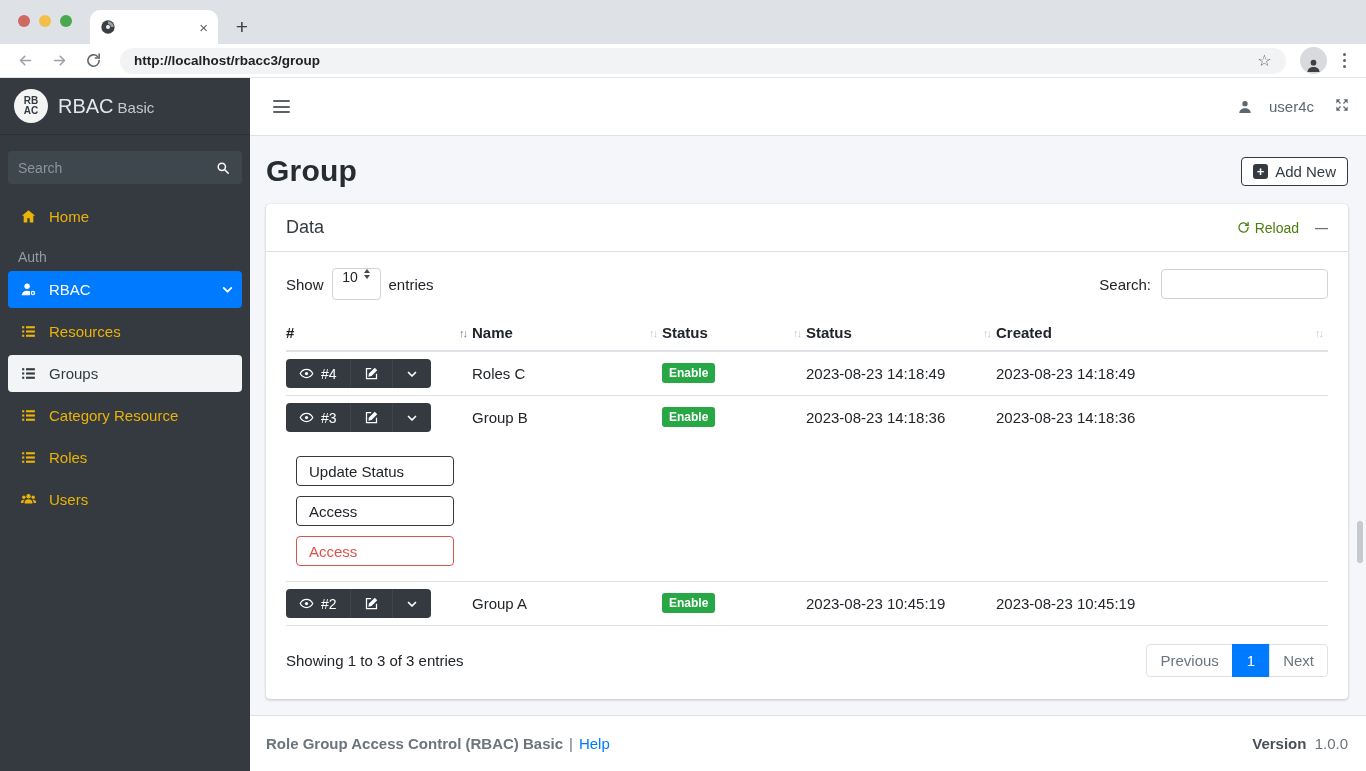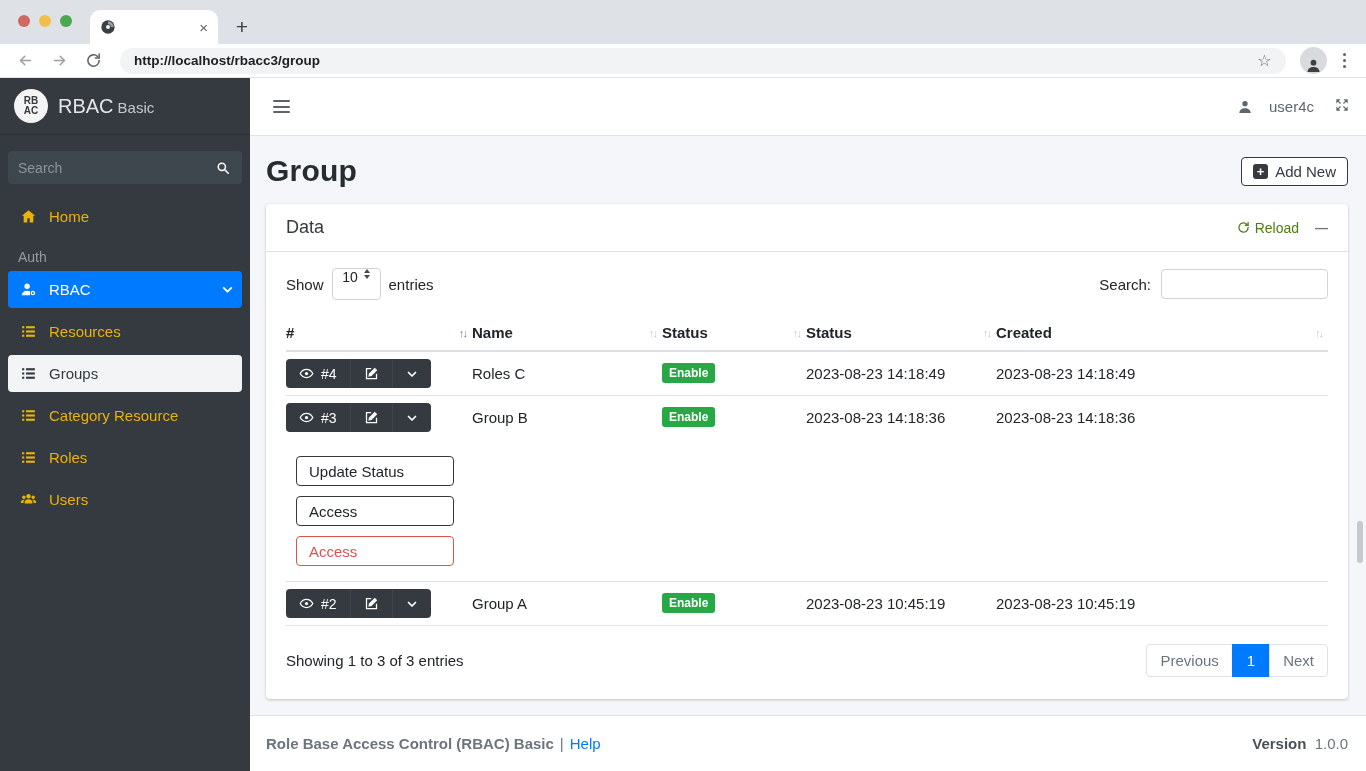--- a/index.html
+++ b/index.html
@@ -530,21 +530,21 @@
               <button class="page-btn first">Previous</button>
               <button class="page-btn active">1</button>
               <button class="page-btn last">Next</button>
             </div>
           </div>
         </div>
       </div>
     </div>
 
     <footer class="app-footer">
-      <span class="f-app">Role Base Access Control (RBAC) Basic</span>
+      <span class="f-app">Role Group Access Control (RBAC) Basic</span>
       <span class="f-sep">|</span>
       <a class="f-help" href="#">Help</a>
       <span class="f-right">
         <span class="f-verlabel">Version</span>
         <span class="f-verval">1.0.0</span>
       </span>
     </footer>
 
     <div class="scroll-thumb"></div>
   </div>

